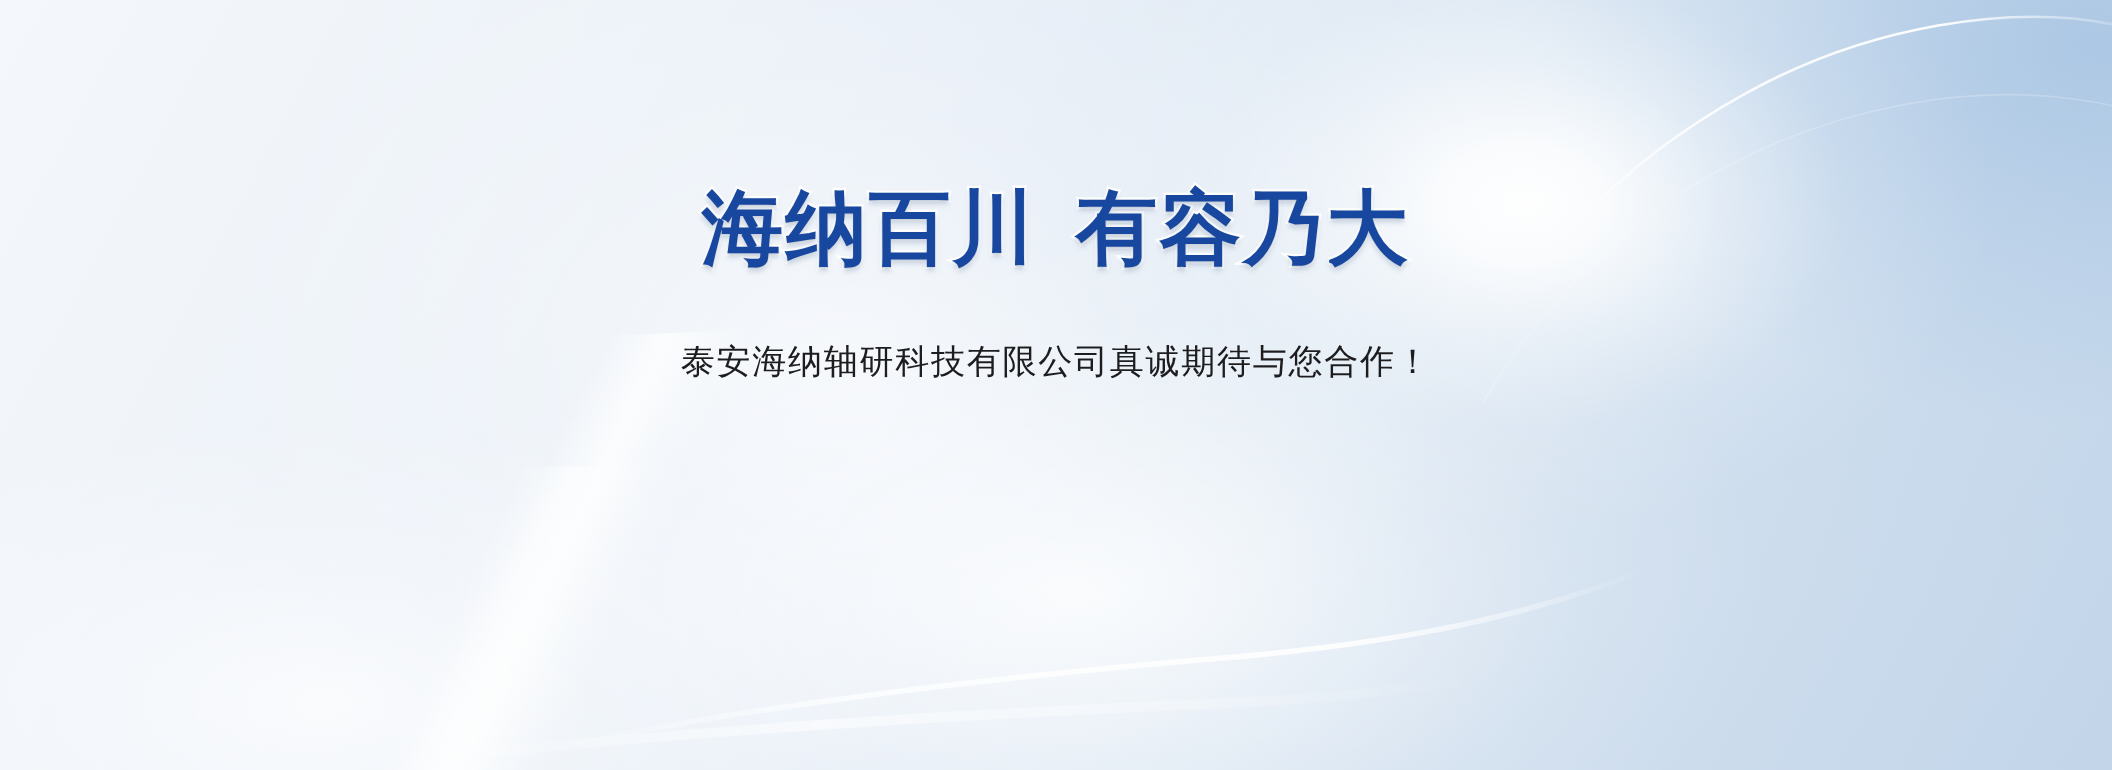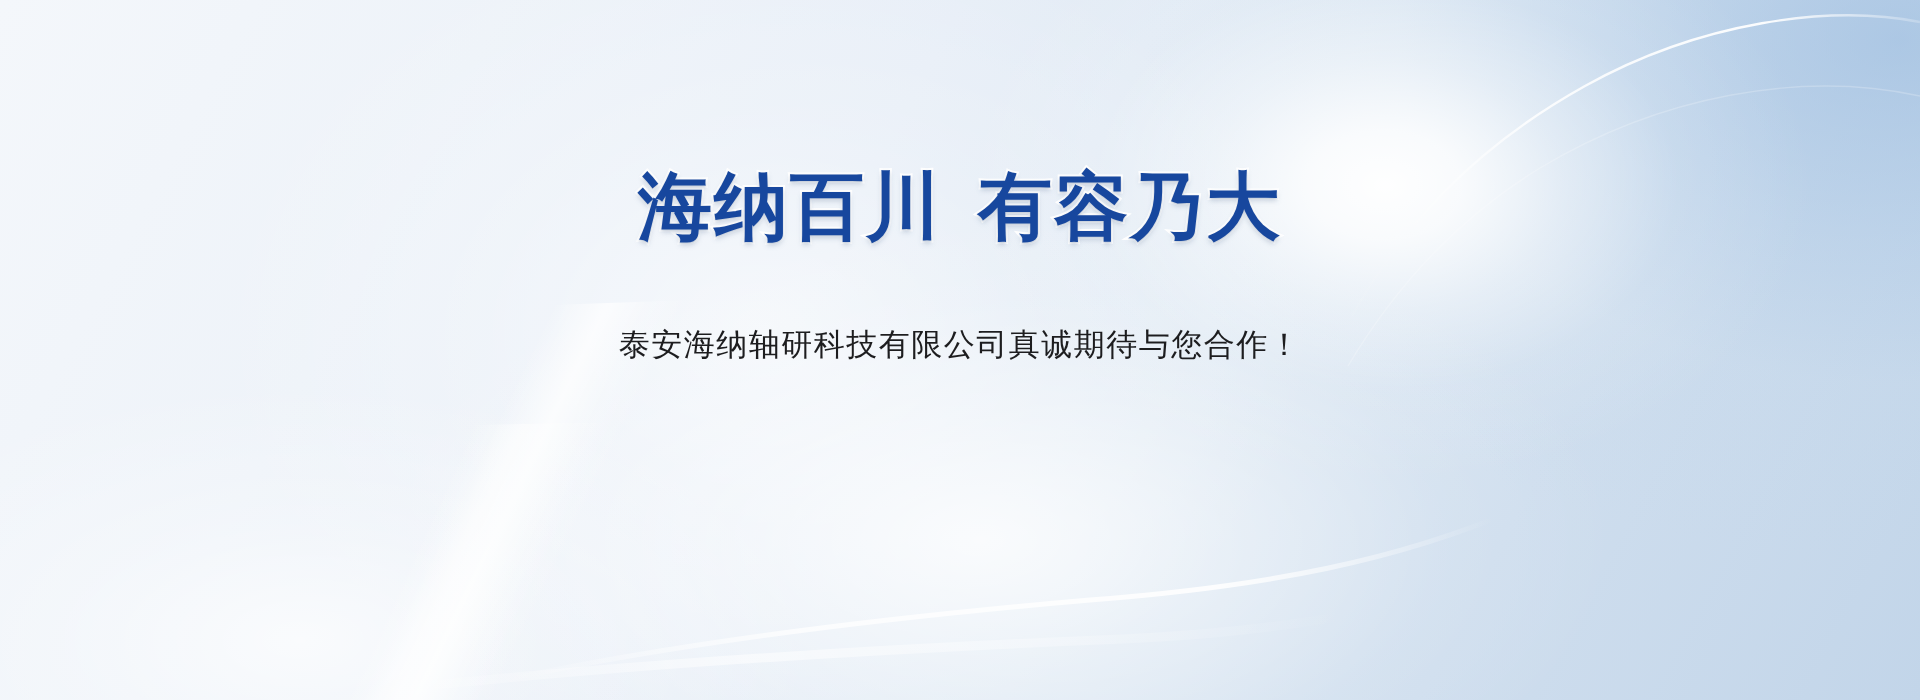--- a/index.html
+++ b/index.html
@@ -121,41 +121,41 @@
     justify-content: flex-start;
   }
 
   .headline {
     margin: 0;
     position: absolute;
     top: 168px;
     left: 0;
     right: 0;
     text-align: center;
-    font-family: Liberation Serif, serif;
+    font-family: Liberation Sans, sans-serif;
     font-size: 74px;
     font-weight: 700;
     line-height: 1.08;
     letter-spacing: 2px;
     color: #17479e;
     white-space: nowrap;
     -webkit-text-stroke: 4px #ffffff;
     paint-order: stroke fill;
     text-shadow:
       0 3px 5px rgba(120,140,170,0.34),
       0 1px 2px rgba(120,140,170,0.22);
   }
 
   .headline .gap {
     display: inline-block;
     width: 36px;
   }
 
   .subtitle-cn {
-    margin: 16px;
+    margin: 0;
     position: absolute;
     top: 308px;
     left: 0;
     right: 0;
     text-align: center;
     font-family: Liberation Mono, monospace;
     font-size: 31px;
     font-weight: 500;
     letter-spacing: 1.5px;
     color: #1d1d1f;

